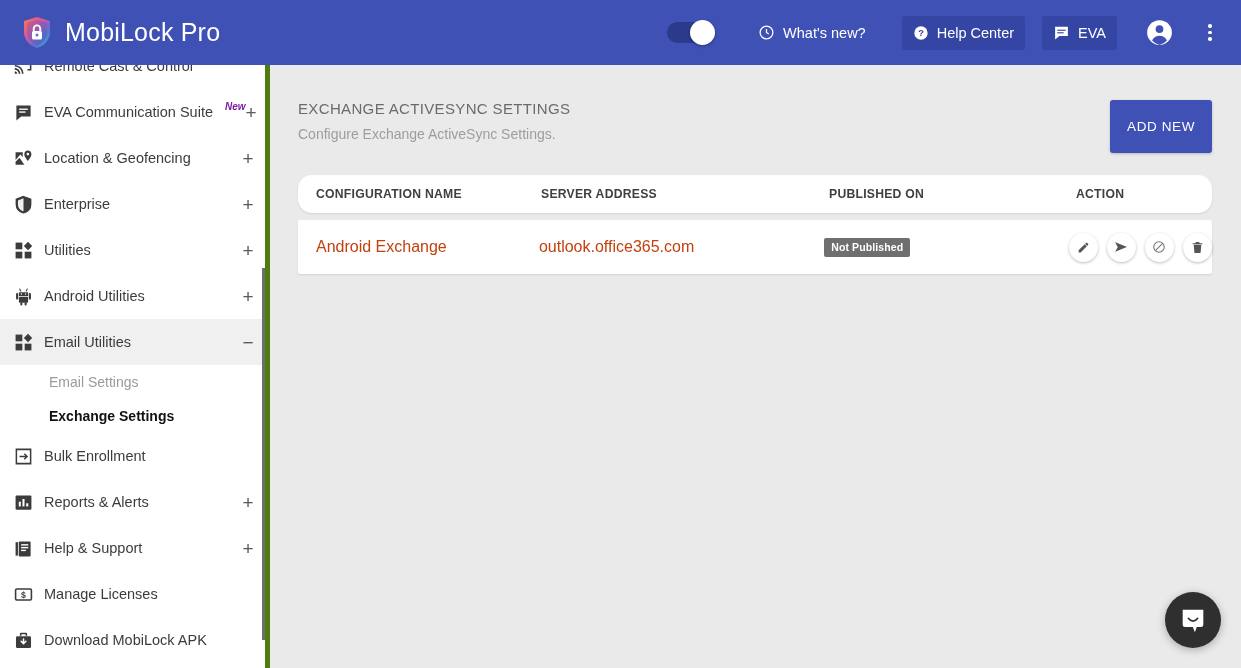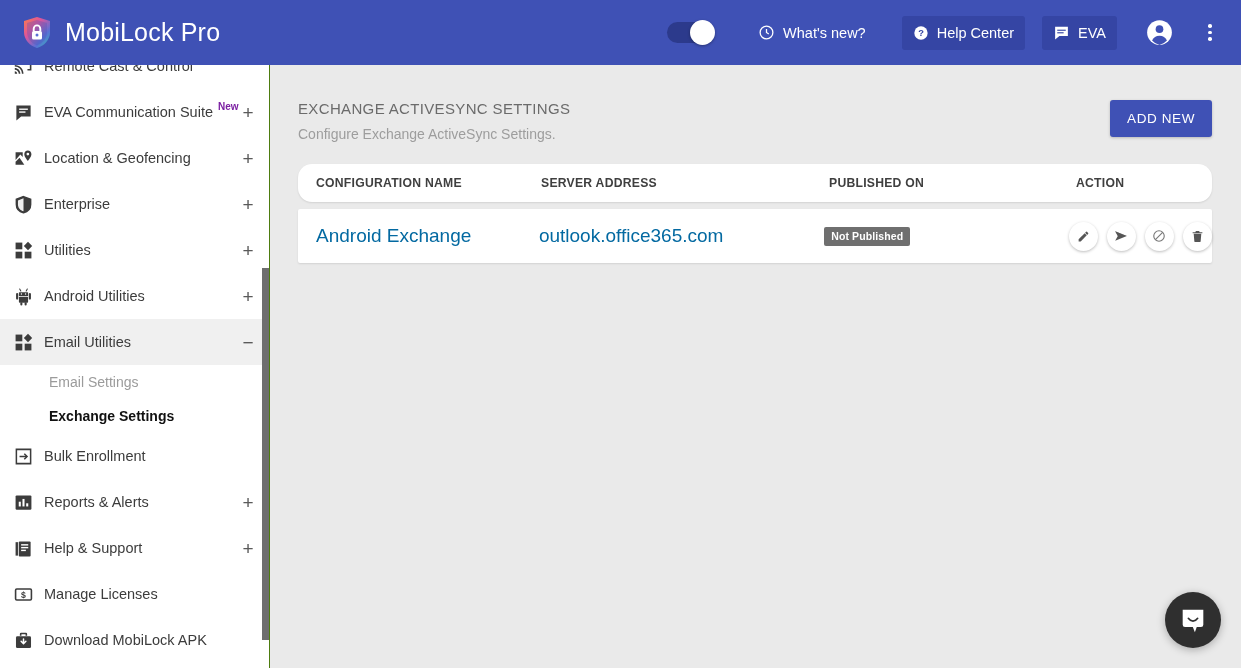--- a/index.html
+++ b/index.html
@@ -109,21 +109,21 @@
 
   
   .sidebar {
     position: absolute;
     top: 55px; left: 0;
     width: 270px;
     height: 613px;
     background: #ffffff;
     overflow: hidden;
     z-index: 10;
-    border-right: 1px solid #4d7c0f;
+    border-right: 5px solid #4d7c0f;
   }
   .sidebar-scroll {
     position: absolute;
     top: -12px;
     left: 0;
     width: 270px;
   }
   .nav-item {
     position: relative;
     display: flex;
@@ -145,24 +145,25 @@
   }
   .nav-label {
     font-size: 14.5px;
     color: #3c3c3c;
     white-space: nowrap;
   }
   .nav-badge {
     font-size: 10px;
     color: #7b1fa2;
     font-weight: 700;
-    margin-left: 5px;
+    margin-left: 12px;
     position: relative;
     top: -6px;
     white-space: nowrap;
+    font-style: italic;
   }
   .nav-badge.audio { color: #5c39bd; }
   .nav-exp {
     margin-left: auto;
     color: #5a5a5a;
     font-size: 19px;
     line-height: 1;
     width: 16px;
     text-align: center;
     user-select: none;
@@ -217,21 +218,21 @@
   }
   .add-new {
     margin-left: auto;
     background: #3f51b5;
     color: #fff;
     font-size: 13.5px;
     font-weight: 500;
     letter-spacing: .6px;
     border: none;
     border-radius: 3px;
-    padding: 11px 17px;
+    padding: 19px 17px;
     cursor: pointer;
     box-shadow: 0 1px 3px rgba(0,0,0,.22);
     white-space: nowrap;
   }
 
   .table-wrap { padding: 0 29px 0 27px; margin-top: 22px; }
   .t-head, .t-row {
     background: #ffffff;
     border-radius: 2px;
     box-shadow: 0 1px 2px rgba(0,0,0,.10);
@@ -244,22 +245,22 @@
   .c2 { width: 288px; }
   .c3 { width: 247px; }
   .c4 { flex: 1; }
   .th {
     font-size: 12.2px;
     font-weight: 700;
     color: #3f3f3f;
     letter-spacing: .25px;
   }
   .td {
-    font-size: 19px;
-    color: #0369a1;
+    font-size: 16px;
+    color: #c2410c;
   }
   .pill {
     display: inline-block;
     background: #6f6f6f;
     color: #ffffff;
     font-size: 10.5px;
     font-weight: 700;
     padding: 3px 7px 4px;
     border-radius: 2px;
     letter-spacing: .1px;

